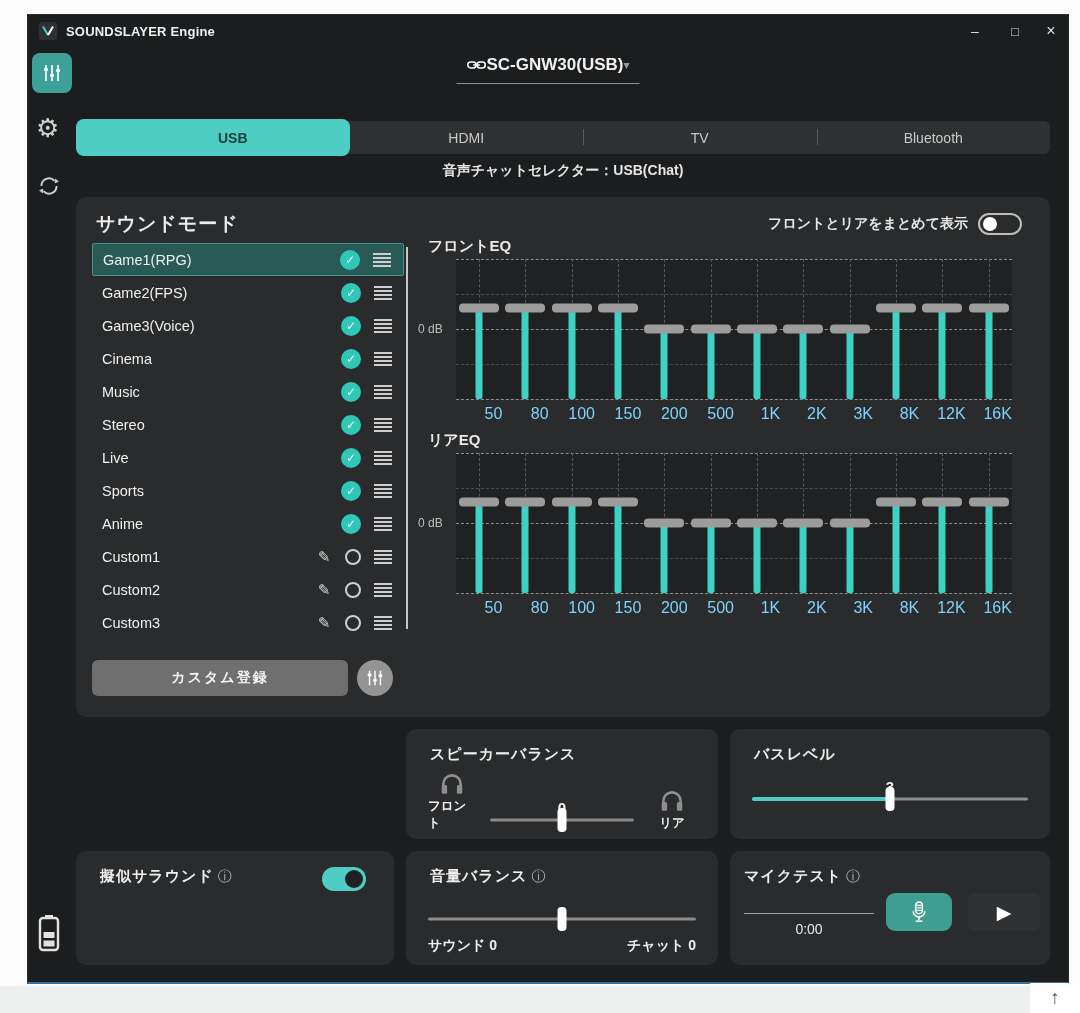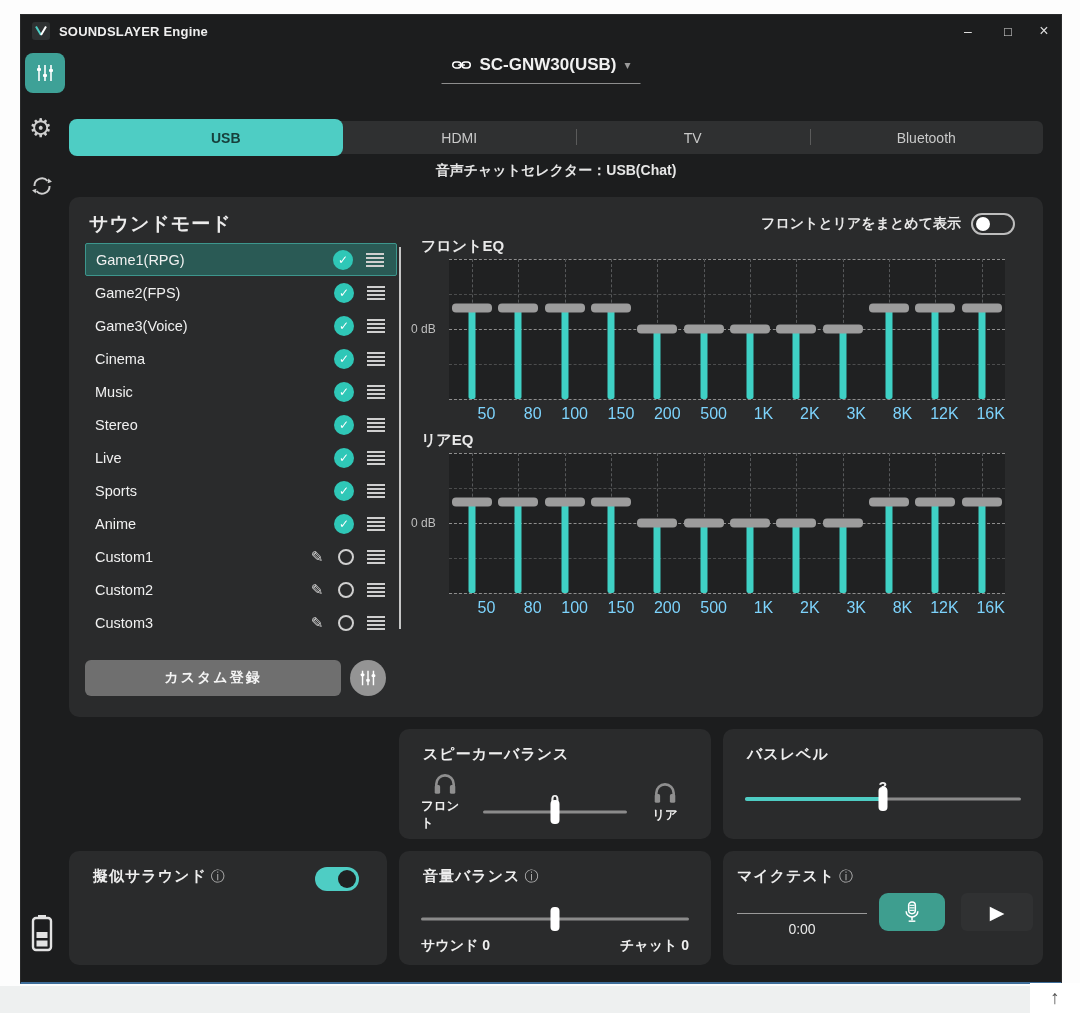--- a/index.html
+++ b/index.html
@@ -1,41 +1,41 @@
 <!DOCTYPE html>
 <html><head>
 <meta charset="utf-8">
 <style>
   html,body{margin:0;padding:0;}
   body{font-family:"Liberation Sans","DejaVu Sans",sans-serif;background:#ffffff;}
   #stage{position:relative;width:1080px;height:1013px;background:#fdfdfd;overflow:hidden;}
   #bottom-strip{position:absolute;left:0;top:986px;width:1080px;height:27px;background:#eef0f0;}
 
   
-  #app{position:absolute;left:20px;top:14px;width:1042px;height:970px;background:#1c1d1e;
+  #app{position:absolute;left:27px;top:14px;width:1042px;height:970px;background:#1c1d1e;
        border:1px solid #2a2b2c;border-bottom:2px solid #3e6d99;box-sizing:border-box;}
 
   
   .titlebar{position:absolute;left:0;top:0;width:100%;height:34px;}
   .logo{position:absolute;left:11px;top:7px;width:18px;height:18px;background:#2e3132;border-radius:3px;}
   .app-title{position:absolute;left:38px;top:9px;font-size:13px;font-weight:700;color:#efefef;letter-spacing:.2px;}
   .win-btn{position:absolute;top:4px;width:26px;height:24px;color:#dcdcdc;font-size:14px;
            display:flex;align-items:center;justify-content:center;}
   .win-min{right:80px;} .win-max{right:40px;font-size:13px;} .win-close{right:4px;font-size:16px;}
 
   
   .sb-eq-btn{position:absolute;left:4px;top:38px;width:40px;height:40px;background:#3EA197;border-radius:8px;
              display:flex;align-items:center;justify-content:center;}
   .sb-icon{position:absolute;left:8px;color:#cfcfcf;}
   .sb-gear{top:100px;font-size:26px;line-height:26px;}
   .sb-refresh{top:158px;}
   .sb-battery{top:898px;}
 
   
-  .device{position:absolute;left:50%;top:36px;transform:translateX(-50%);display:flex;align-items:center;gap:8px;
+  .device{position:absolute;left:50%;top:36px;transform:translateX(-50%);display:flex;align-items:center;gap:0;
           border-bottom:1px solid #8d8d8d;padding:4px 10px 8px 10px;}
   .device-name{color:#f1f1f1;font-size:17px;font-weight:600;}
   .device-caret{color:#9a9a9a;font-size:12px;}
 
   
   .tab-bar{position:absolute;left:48px;top:106px;width:974px;height:33px;background:#2f3031;border-radius:6px;
            display:flex;align-items:flex-start;}
   .tab{flex:1;height:33px;display:flex;align-items:center;justify-content:center;color:#c9c9c9;font-size:14px;position:relative;}
   .tab.sep::before{content:"";position:absolute;left:0;top:8px;height:16px;width:1px;background:#5b5b5b;}
   .tab.active{background:#4ECDC4;color:#17403c;font-weight:700;border-radius:8px;height:37px;margin-top:-2px;z-index:2;padding-left:40px;}
@@ -98,21 +98,21 @@
   .slider{position:relative;height:24px;}
   .slider .track{position:absolute;left:0;right:0;top:50%;height:3px;background:#8b8b8b;border-radius:2px;transform:translateY(-50%);}
   .slider .fill{position:absolute;left:0;top:50%;height:4px;background:#4ECDC4;border-radius:2px;transform:translateY(-50%);}
   .slider .handle{position:absolute;top:50%;width:9px;height:24px;background:#ffffff;border-radius:4px;transform:translate(-50%,-50%);}
   .slider .slider-value{position:absolute;bottom:16px;transform:translateX(-50%);color:#f0f0f0;font-size:15px;font-weight:600;}
 
   .vol-row{position:absolute;left:22px;right:22px;top:56px;display:flex;align-items:center;gap:14px;}
   .vol-slider{flex:1;}
   .vol-value{color:#f0f0f0;font-size:16px;font-weight:600;width:18px;text-align:right;}
 
-  .bal-row{position:absolute;left:22px;right:22px;top:44px;display:flex;align-items:center;gap:14px;}
+  .bal-row{position:absolute;left:22px;right:22px;top:44px;display:flex;align-items:flex-end;gap:14px;}
   .bal-col{display:flex;flex-direction:column;align-items:center;gap:3px;width:48px;}
   .bal-col .bal-label{color:#efefef;font-size:12.5px;font-weight:700;}
   .bal-slider{flex:1;margin-top:18px;}
 
   .bass-slider{position:absolute;left:22px;right:22px;top:58px;}
 
   .vb-slider{position:absolute;left:22px;right:22px;top:56px;}
   .vb-labels{position:absolute;left:22px;right:22px;top:86px;display:flex;justify-content:space-between;
              color:#efefef;font-size:14px;font-weight:700;}
 

